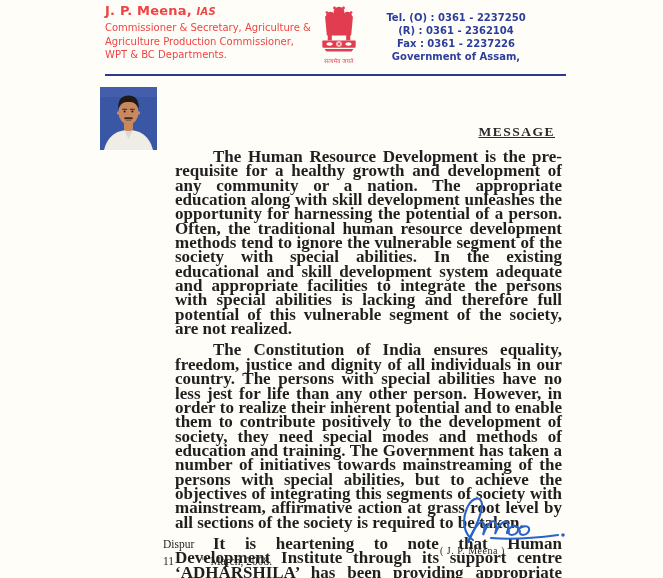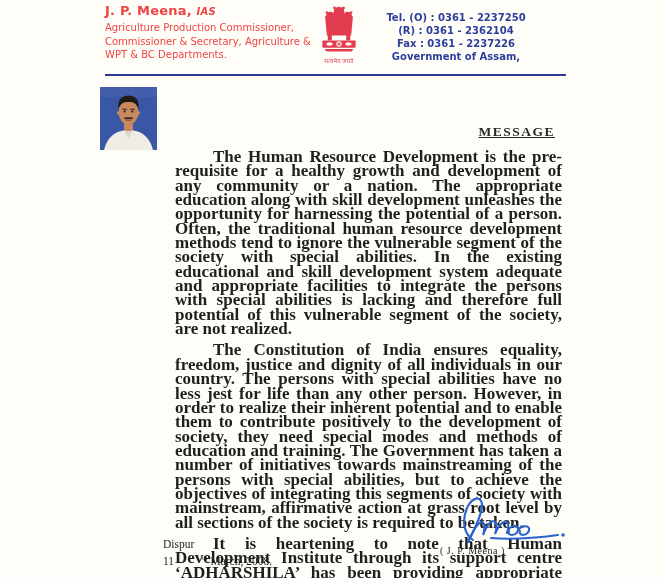--- a/index.html
+++ b/index.html
@@ -74,22 +74,22 @@
 </head>
 <body>
 
 <div class="page">
 
   <div class="sender">
     <div class="sender-name">
       <span>J. P. Meena,</span>
       <em>IAS</em>
     </div>
+    <div class="sender-title">Commissioner &amp; Secretary, Agriculture &amp;</div>
     <div class="sender-title">Agriculture Production Commissioner,</div>
-    <div class="sender-title">Commissioner &amp; Secretary, Agriculture &amp;</div>
     <div class="sender-title">WPT &amp; BC Departments.</div>
   </div>
 
   <div class="emblem">
     <svg width="54" height="54" viewBox="0 0 60 60">
       <g fill="#e23c50" stroke="none">
 
         <circle cx="30" cy="9" r="6"></circle>
         <circle cx="25" c2="5" cy="4.5" r="1.6"></circle>
         <circle cx="35" cy="4.5" r="1.6"></circle>

